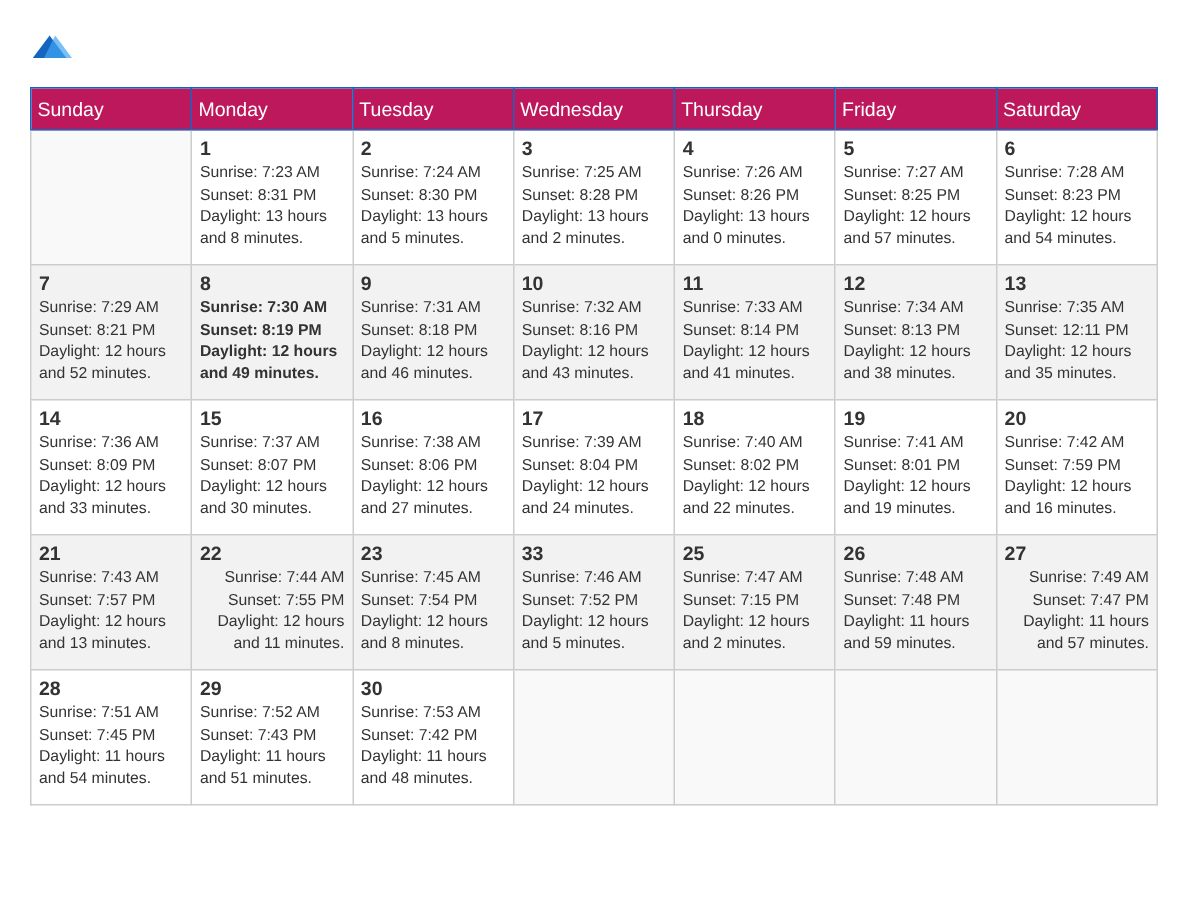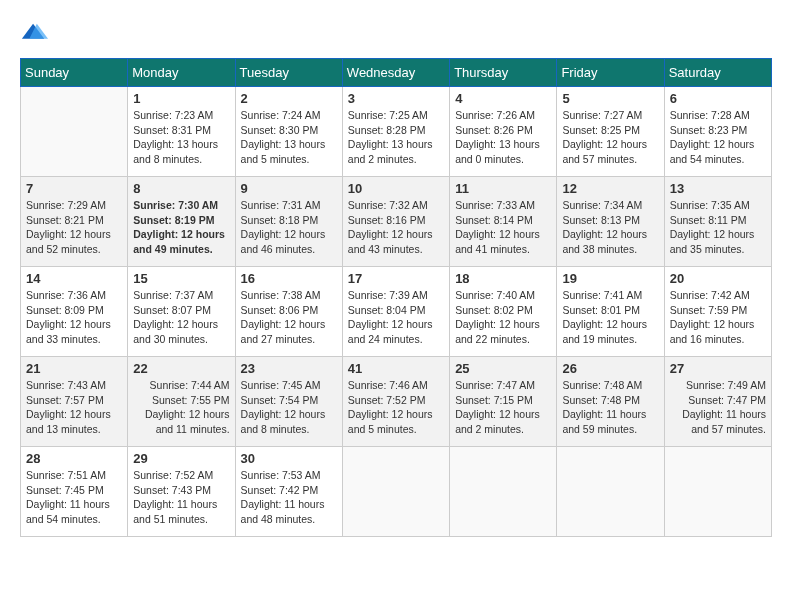--- a/index.html
+++ b/index.html
@@ -43,21 +43,21 @@
     .subtitle {
       font-size: 15px;
       color: #555;
     }
     .calendar {
       width: 100%;
       border-collapse: collapse;
       font-size: 11px;
     }
     .calendar th {
-      background: #0f766e;
+      background: #be185d;
       color: #fff;
       padding: 6px 4px;
       text-align: left;
       font-size: 13px;
       font-weight: normal;
       border: 1px solid #1565C0;
     }
     .calendar td {
       border: 1px solid #ccc;
       vertical-align: top;
@@ -204,21 +204,21 @@
         <td>
           <span class="day-num">12</span>
           <div class="cell-text" style="white-space: pre-line;">Sunrise: 7:34 AM
 Sunset: 8:13 PM
 Daylight: 12 hours
 and 38 minutes.</div>
         </td>
         <td>
           <span class="day-num">13</span>
           <div class="cell-text" style="white-space: pre-line;">Sunrise: 7:35 AM
-Sunset: 8:11 PM
+Sunset: 12:11 PM
 Daylight: 12 hours
 and 35 minutes.</div>
         </td>
       </tr>
       <tr class="row-white">
         <td>
           <span class="day-num">14</span>
           <div class="cell-text" style="white-space: pre-line;">Sunrise: 7:36 AM
 Sunset: 8:09 PM
 Daylight: 12 hours
@@ -283,21 +283,21 @@
 and 11 minutes.</div>
         </td>
         <td>
           <span class="day-num">23</span>
           <div class="cell-text" style="white-space: pre-line;">Sunrise: 7:45 AM
 Sunset: 7:54 PM
 Daylight: 12 hours
 and 8 minutes.</div>
         </td>
         <td>
-          <span class="day-num">41</span>
+          <span class="day-num">33</span>
           <div class="cell-text" style="white-space: pre-line;">Sunrise: 7:46 AM
 Sunset: 7:52 PM
 Daylight: 12 hours
 and 5 minutes.</div>
         </td>
         <td>
           <span class="day-num">25</span>
           <div class="cell-text" style="white-space: pre-line;">Sunrise: 7:47 AM
 Sunset: 7:15 PM
 Daylight: 12 hours

